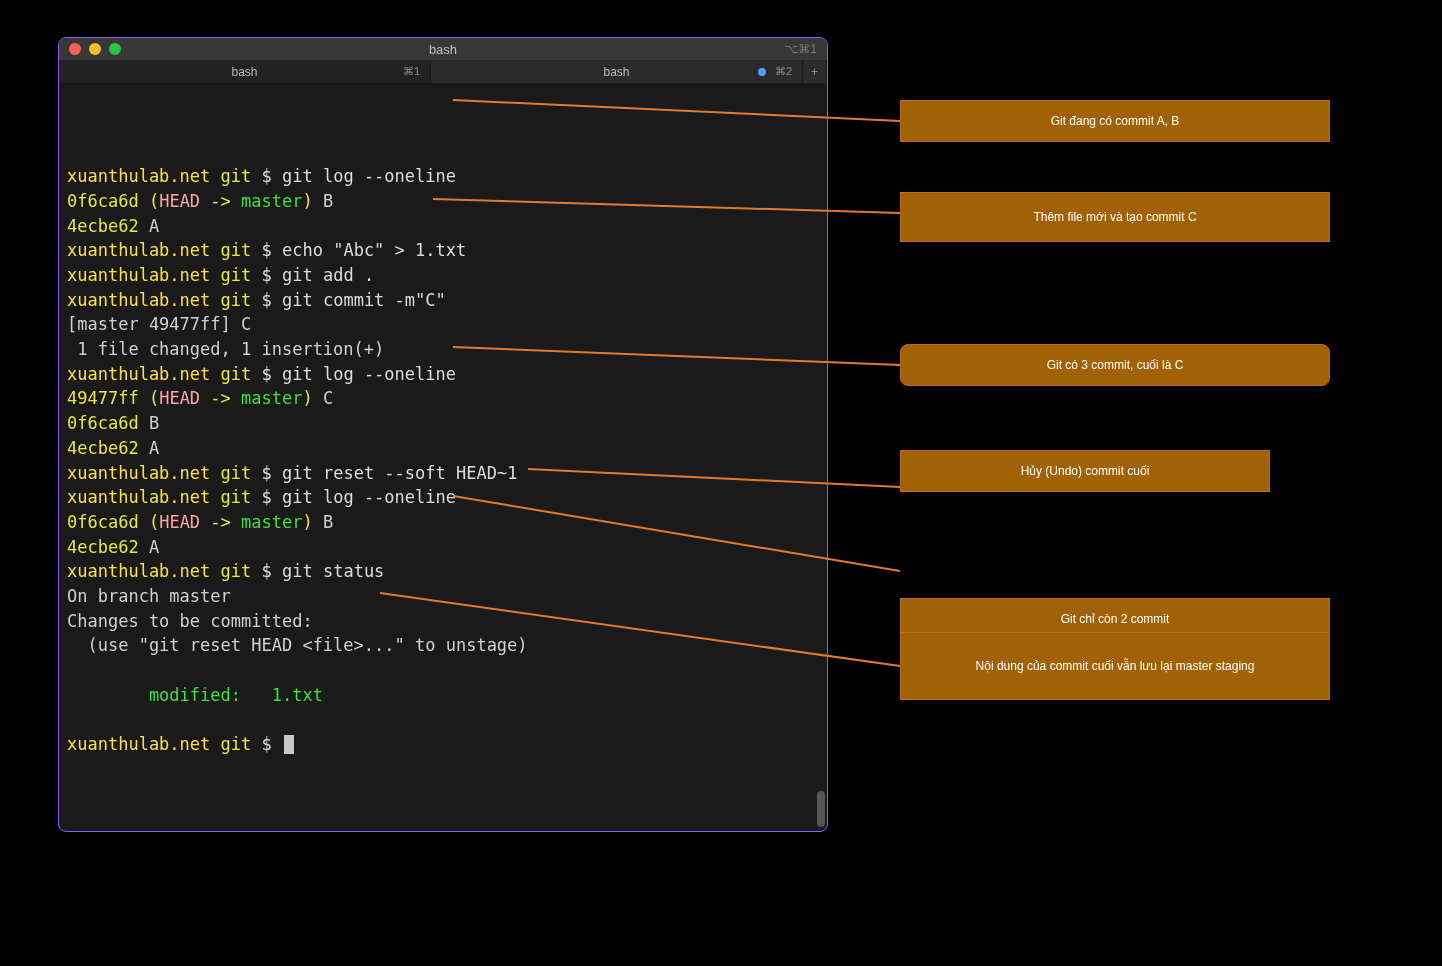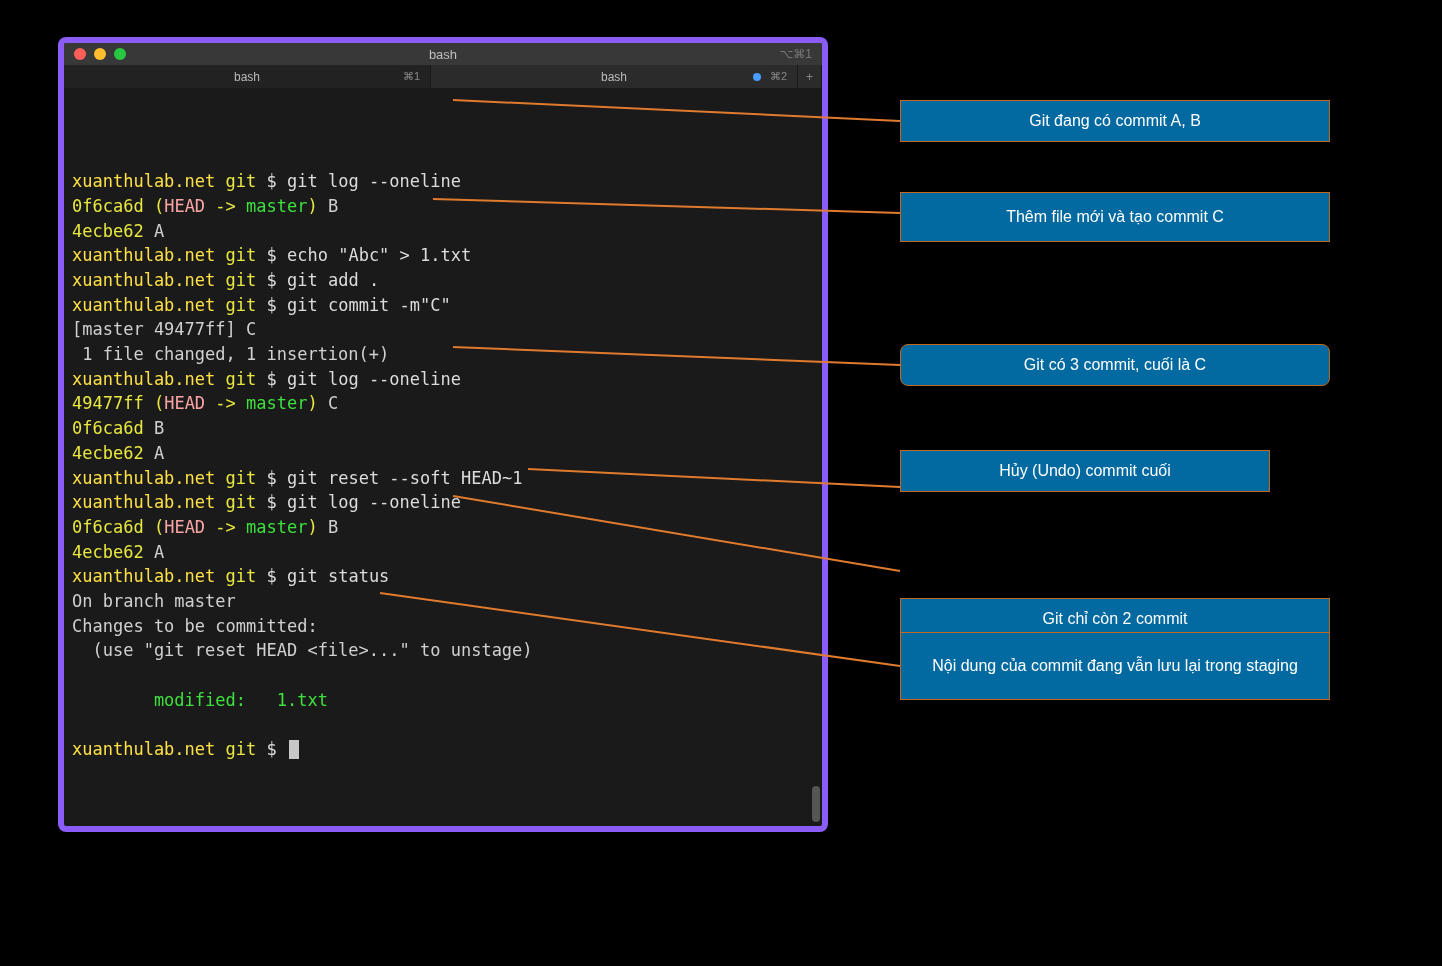--- a/index.html
+++ b/index.html
@@ -14,21 +14,21 @@
 .canvas { position: relative; width: 1442px; height: 966px; }
 
 .term-window {
   position: absolute;
   left: 58px; top: 37px;
   width: 770px; height: 795px;
   background: #1a1a1a;
   border-radius: 8px;
   overflow: hidden;
   box-shadow: 0 4px 20px rgba(0,0,0,0.5);
-  border: 6px solid #8b5cf6;
+  border: 1px solid #8b5cf6;
 }
 .titlebar {
   height: 22px;
   background: #383838;
   display: flex;
   align-items: center;
   padding-left: 10px;
   position: relative;
 }
 .traffic { display: flex; gap: 8px; }
@@ -95,25 +95,25 @@
 .c-branch { color: #3de03d; }
 .c-msg { color: #d0d0d0; }
 .c-out { color: #d0d0d0; }
 .c-green { color: #3de03d; }
 .cursor {
   display: inline-block; width: 10px; height: 19px;
   background: #c8c8c8; vertical-align: text-bottom; margin-left: 2px;
 }
 .annot {
   position: absolute;
-  background: #0369a1;
+  background: #a16207;
   border: 1px solid #c06820;
   color: #fff;
   font-family: -apple-system, 'Segoe UI', sans-serif;
-  font-size: 16px;
+  font-size: 12px;
   display: flex;
   align-items: center;
   justify-content: center;
   text-align: center;
   padding: 0 14px;
   white-space: pre-line;
   line-height: 1.35;
 }
 
 .connector {
@@ -166,16 +166,16 @@
       <line x1="453" y1="496" x2="900" y2="571"></line>
       <line x1="380" y1="593" x2="900" y2="666"></line>
     </svg>
 
   <div id="annot-layer">
       <div class="annot" style="top: 100px; left: 900px; width: 430px; height: 42px;">Git đang có commit A, B</div>
       <div class="annot" style="top: 192px; left: 900px; width: 430px; height: 50px;">Thêm file mới và tạo commit C</div>
       <div class="annot" style="top: 344px; left: 900px; width: 430px; height: 42px; border-radius: 8px;">Git có 3 commit, cuối là C</div>
       <div class="annot" style="top: 450px; left: 900px; width: 370px; height: 42px;">Hủy (Undo) commit cuối</div>
       <div class="annot" style="top: 550px; left: 900px; width: 430px; height: 42px; margin-top: 48px;">Git chỉ còn 2 commit</div>
-      <div class="annot" style="top: 632px; left: 900px; width: 430px; height: 68px;">Nội dung của commit đang vẫn lưu lại trong staging</div>
+      <div class="annot" style="top: 632px; left: 900px; width: 430px; height: 68px;">Nội dung của commit cuối vẫn lưu lại master staging</div>
     </div>
 
 </div>
 
 </body></html>

